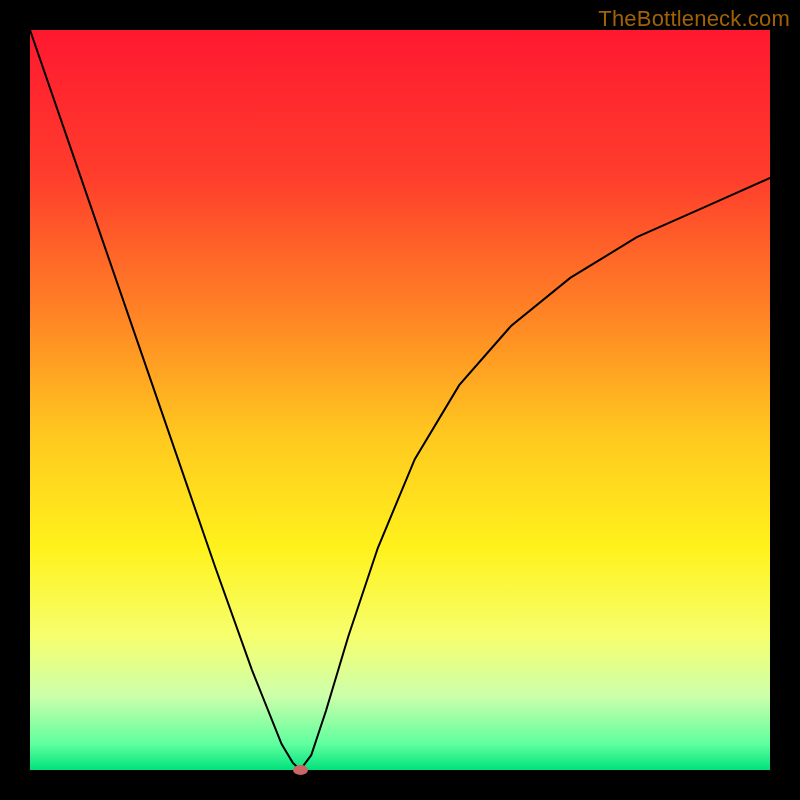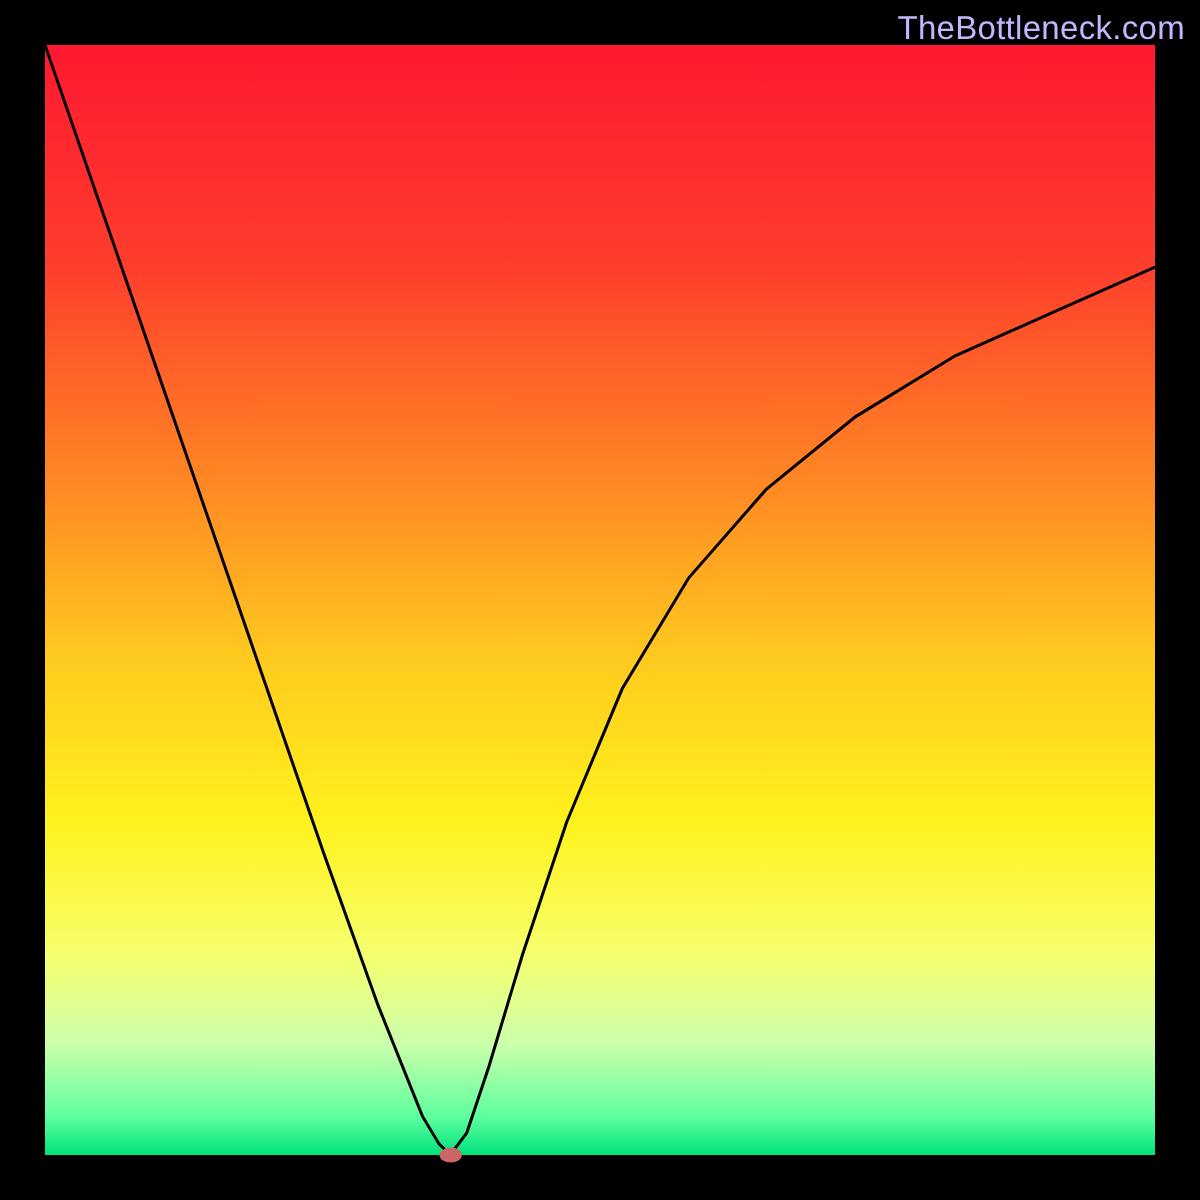--- a/index.html
+++ b/index.html
@@ -23,21 +23,21 @@
     position: absolute;
     left: 0;
     top: 0;
     width: 740px;
     height: 740px;
   }
   .watermark {
     position: absolute;
     top: 6px;
     right: 10px;
-    color: #c4b5fd;
+    color: #a16207;
     font-size: 22px;
     font-weight: 500;
     letter-spacing: 0.2px;
     user-select: none;
   }
   .marker {
     position: absolute;
     width: 15px;
     height: 10px;
     border-radius: 50% / 50%;

